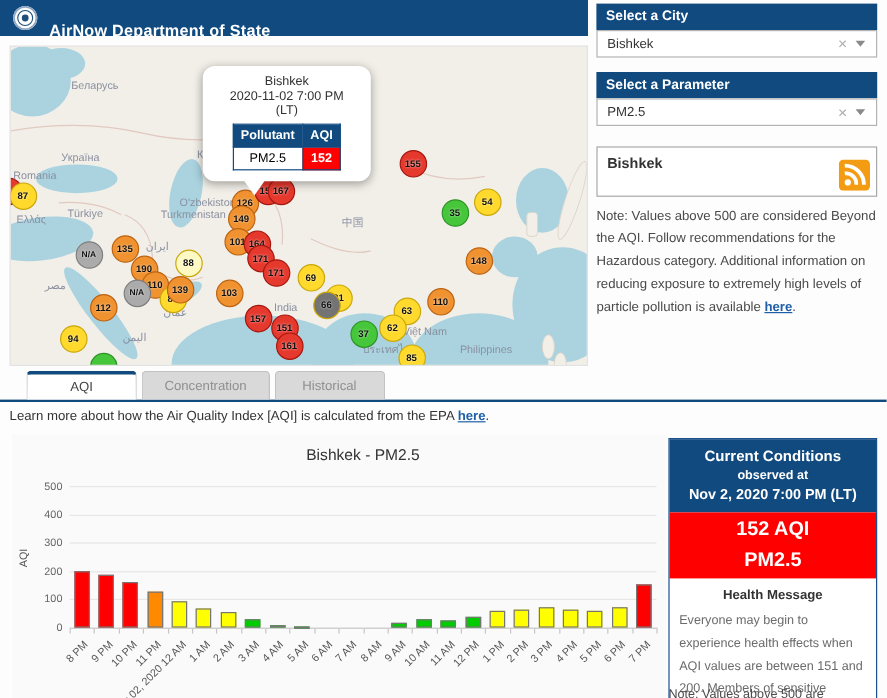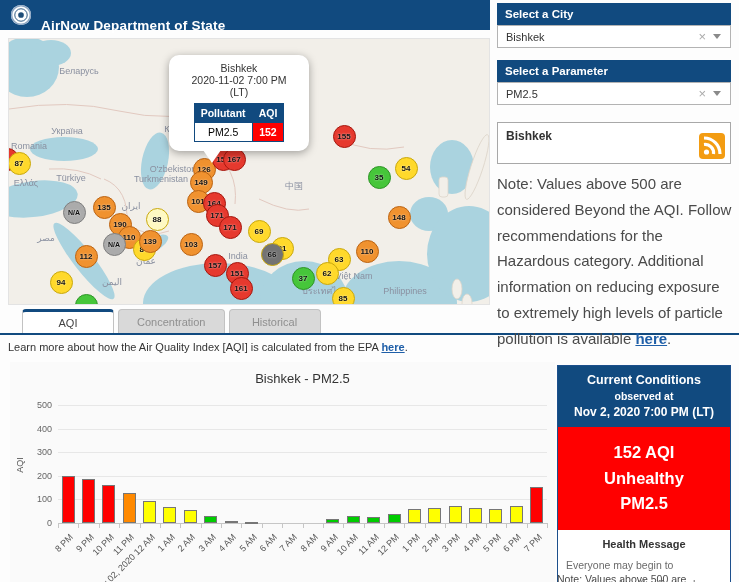--- a/index.html
+++ b/index.html
@@ -67,28 +67,28 @@
     display:flex;align-items:center;font-size:11px;color:#333;padding-left:8px;cursor:pointer;}
   .sb-select .val{flex:1;}
   .sb-select .clear{color:#aaa;font-size:13px;padding:0 7px;cursor:pointer;}
   .sb-select .arrow{width:0;height:0;border-left:4px solid transparent;border-right:4px solid transparent;
     border-top:5px solid #8a8a8a;margin-right:9px;cursor:pointer;}
 
   #rssbox{position:absolute;left:497px;top:122px;width:234px;height:42px;background:#fff;
     border:1px solid #a8a8a8;font-size:12px;font-weight:bold;color:#333;padding:6px 8px;}
   #rssbox svg{position:absolute;right:5px;bottom:4px;}
 
-  #sidenote{position:absolute;left:497px;top:171px;width:236px;font-size:15px;color:#4a4a4a;line-height:1.72;}
+  #sidenote{position:absolute;left:497px;top:171px;width:236px;font-size:11px;color:#4a4a4a;line-height:1.72;}
 
   #ccpanel{position:absolute;left:557px;top:365px;width:174px;border:1px solid #1c4f8c;background:#fff;}
   #ccpanel .cchead{background:var(--blue);color:#fff;text-align:center;padding:7px 4px 8px;}
   #ccpanel .cchead .t1{font-size:12.5px;font-weight:bold;}
   #ccpanel .cchead .t2{font-size:10.5px;font-weight:bold;margin-top:3px;}
   #ccpanel .cchead .t3{font-size:12px;font-weight:bold;margin-top:3px;}
-  #ccpanel .ccred{background:var(--red);color:#fff;text-align:center;padding:13px 4px;}
+  #ccpanel .ccred{background:var(--red);color:#fff;text-align:center;padding:2px 4px;}
   #ccpanel .ccred div{font-size:16.5px;font-weight:bold;line-height:1.55;}
   #ccpanel .cchealth{padding:8px 8px 10px;}
   #ccpanel .cchealth .ht{font-size:11px;font-weight:bold;color:#333;text-align:center;margin-bottom:6px;}
   #ccpanel .cchealth .hp{font-size:10.5px;color:#6b6b6b;line-height:1.8;}
   #bottomnote{position:absolute;left:557px;top:573px;width:178px;font-size:10.5px;color:#4a4a4a;}
 </style>
 </head>
 <body>
 
 <div id="header">
@@ -346,21 +346,20 @@
 </div>
 
 <div id="ccpanel">
   <div class="cchead">
     <div class="t1">Current Conditions</div>
     <div class="t2">observed at</div>
     <div class="t3">Nov 2, 2020 7:00 PM (LT)</div>
   </div>
   <div class="ccred">
     <div>152 AQI</div>
-    <div>Unhealthy</div>
     <div>PM2.5</div>
   </div>
   <div class="cchealth">
     <div class="ht">Health Message</div>
     <div class="hp">Everyone may begin to experience health effects when AQI values are between 151 and 200. Members of sensitive groups may experience more serious health effects.</div>
   </div>
 </div>
 
 <div id="bottomnote">Note: Values above 500 are considered Beyond the</div>
 

